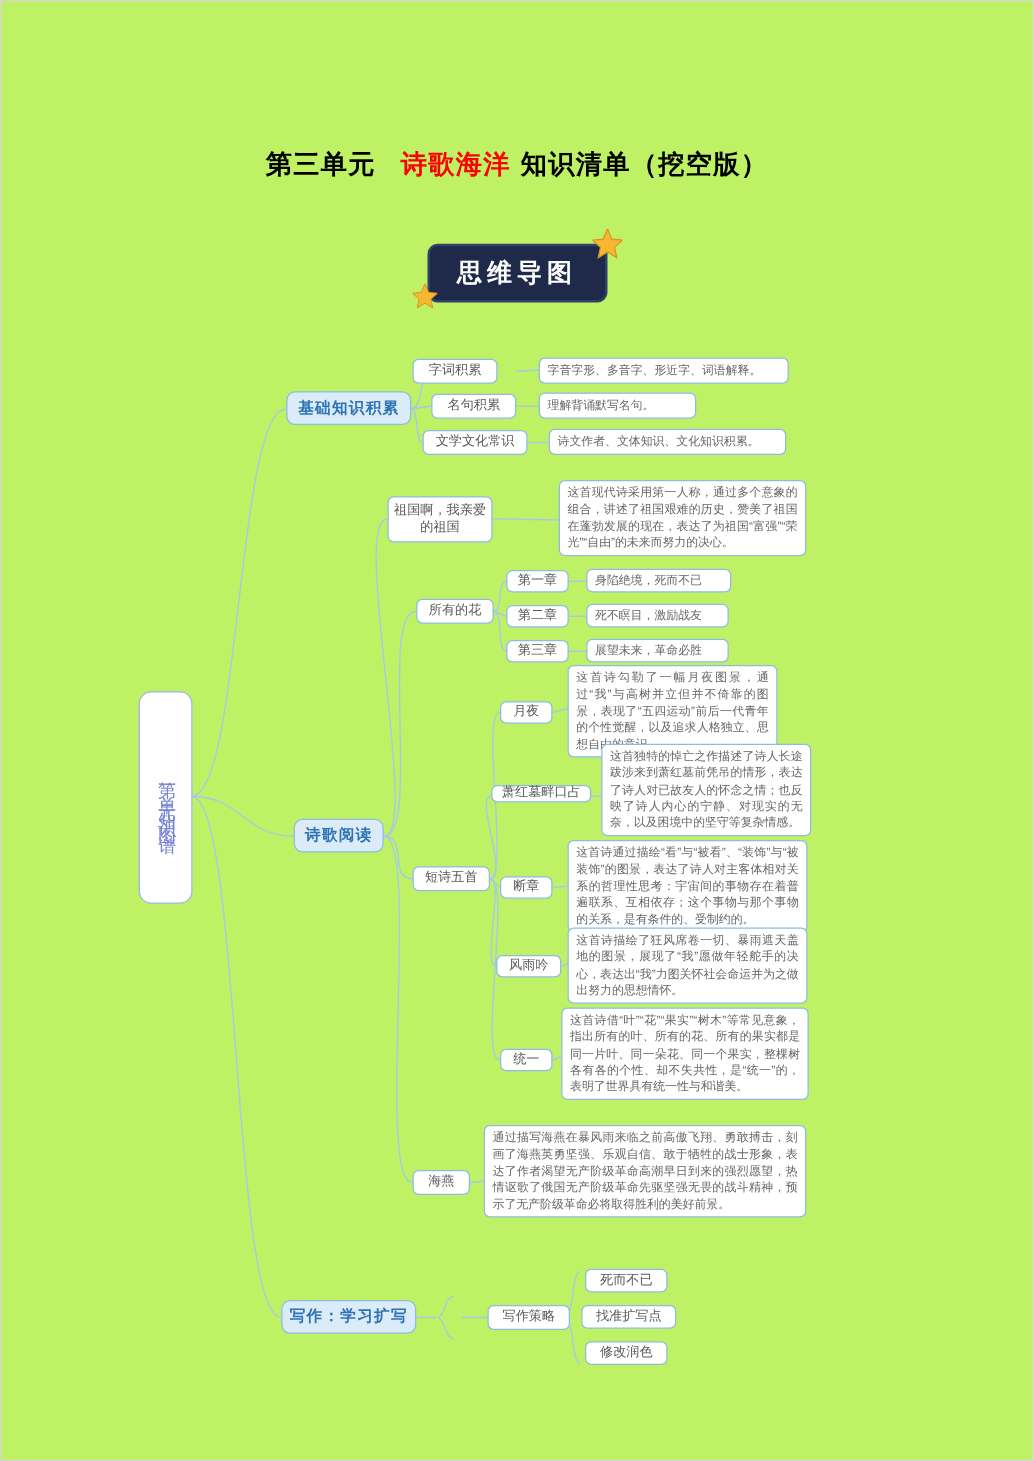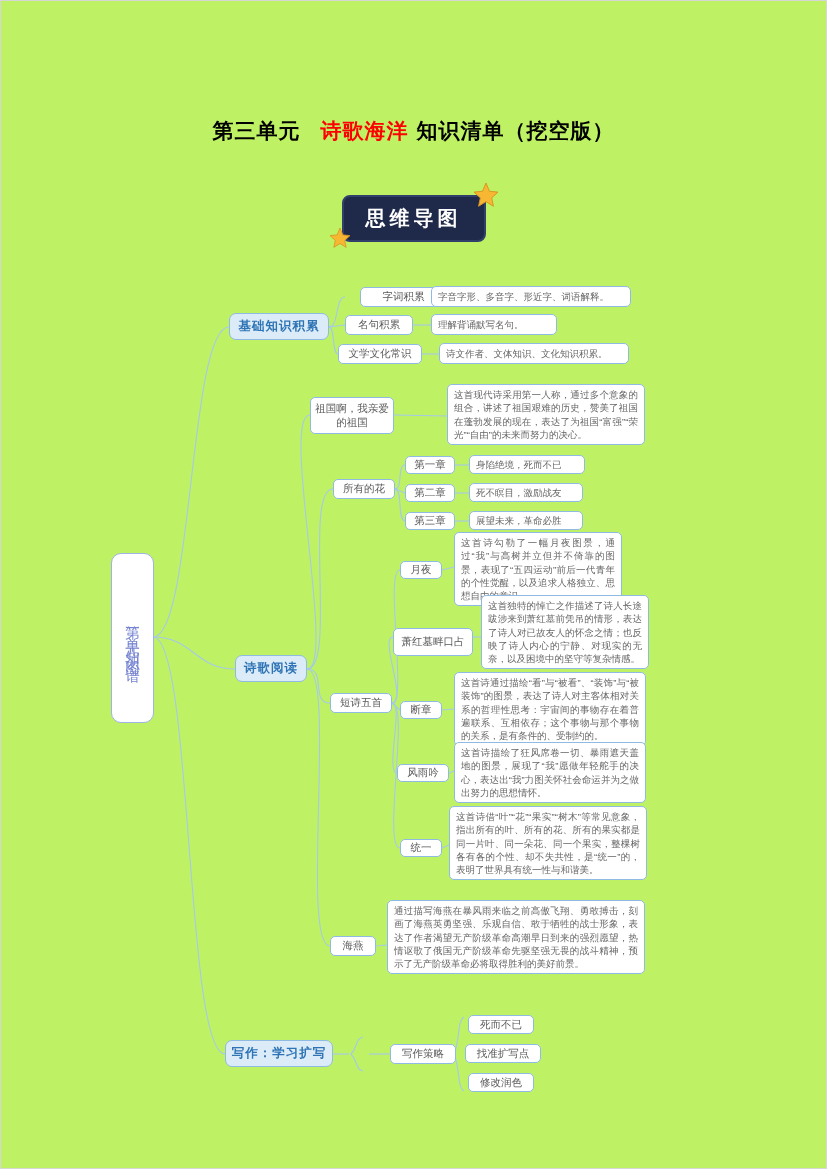--- a/index.html
+++ b/index.html
@@ -108,21 +108,21 @@
 
       <path d="M362,1036 C354,1038 357,1046 350,1053 C357,1060 354,1068 362,1070"></path>
 
       <path d="M463,1016 C456,1020 459,1040 453,1053 C459,1066 456,1086 463,1090"></path>
     </g>
   </svg>
 
   <div class="node root" style="left:110px;top:552px;width:43px;height:170px">第一单元知识图谱</div>
 
   <div class="node branch" style="left:228px;top:312px;width:100px;height:27px">基础知识积累</div>
-  <div class="node" style="left:359px;top:286px;width:87px;height:20px">字词积累</div>
+  <div class="node" style="left:329px;top:286px;width:68px;height:20px">字词积累</div>
   <div class="desc single" style="left:430px;top:285px;width:200px">字音字形、多音字、形近字、词语解释。</div>
   <div class="node" style="left:344px;top:314px;width:68px;height:20px">名句积累</div>
   <div class="desc single" style="left:430px;top:313px;width:126px">理解背诵默写名句。</div>
   <div class="node" style="left:337px;top:343px;width:84px;height:20px">文学文化常识</div>
   <div class="desc single" style="left:438px;top:342px;width:190px">诗文作者、文体知识、文化知识积累。</div>
 
   <div class="node branch" style="left:234px;top:654px;width:72px;height:27px">诗歌阅读</div>
 
   <div class="node" style="left:309px;top:396px;width:84px;height:37px">祖国啊，我亲爱的祖国</div>
   <div class="desc" style="left:446px;top:383px;width:198px">这首现代诗采用第一人称，通过多个意象的组合，讲述了祖国艰难的历史，赞美了祖国在蓬勃发展的现在，表达了为祖国“富强”“荣光”“自由”的未来而努力的决心。</div>
@@ -133,21 +133,21 @@
   <div class="node" style="left:404px;top:483px;width:50px;height:18px">第二章</div>
   <div class="desc single" style="left:468px;top:482px;width:114px;height:19px">死不瞑目，激励战友</div>
   <div class="node" style="left:404px;top:511px;width:50px;height:18px">第三章</div>
   <div class="desc single" style="left:468px;top:510px;width:114px;height:19px">展望未来，革命必胜</div>
 
   <div class="node" style="left:329px;top:692px;width:62px;height:20px">短诗五首</div>
 
   <div class="node" style="left:399px;top:560px;width:42px;height:18px">月夜</div>
   <div class="desc" style="left:453px;top:531px;width:168px">这首诗勾勒了一幅月夜图景，通过“我”与高树并立但并不倚靠的图景，表现了“五四运动”前后一代青年的个性觉醒，以及追求人格独立、思想自由的意识。</div>
 
-  <div class="node" style="left:392px;top:627px;width:80px;height:28px">萧红墓畔口占</div>
+  <div class="node" style="left:392px;top:627px;width:80px;height:14px">萧红墓畔口占</div>
   <div class="desc" style="left:480px;top:594px;width:168px">这首独特的悼亡之作描述了诗人长途跋涉来到萧红墓前凭吊的情形，表达了诗人对已故友人的怀念之情；也反映了诗人内心的宁静、对现实的无奈，以及困境中的坚守等复杂情感。</div>
 
   <div class="node" style="left:399px;top:700px;width:42px;height:18px">断章</div>
   <div class="desc" style="left:453px;top:671px;width:192px">这首诗通过描绘“看”与“被看”、“装饰”与“被装饰”的图景，表达了诗人对主客体相对关系的哲理性思考：宇宙间的事物存在着普遍联系、互相依存；这个事物与那个事物的关系，是有条件的、受制约的。</div>
 
   <div class="node" style="left:396px;top:763px;width:52px;height:18px">风雨吟</div>
   <div class="desc" style="left:453px;top:741px;width:192px">这首诗描绘了狂风席卷一切、暴雨遮天盖地的图景，展现了“我”愿做年轻舵手的决心，表达出“我”力图关怀社会命运并为之做出努力的思想情怀。</div>
 
   <div class="node" style="left:399px;top:838px;width:42px;height:18px">统一</div>
   <div class="desc" style="left:448px;top:805px;width:198px">这首诗借“叶”“花”“果实”“树木”等常见意象，指出所有的叶、所有的花、所有的果实都是同一片叶、同一朵花、同一个果实，整棵树各有各的个性、却不失共性，是“统一”的，表明了世界具有统一性与和谐美。</div>

